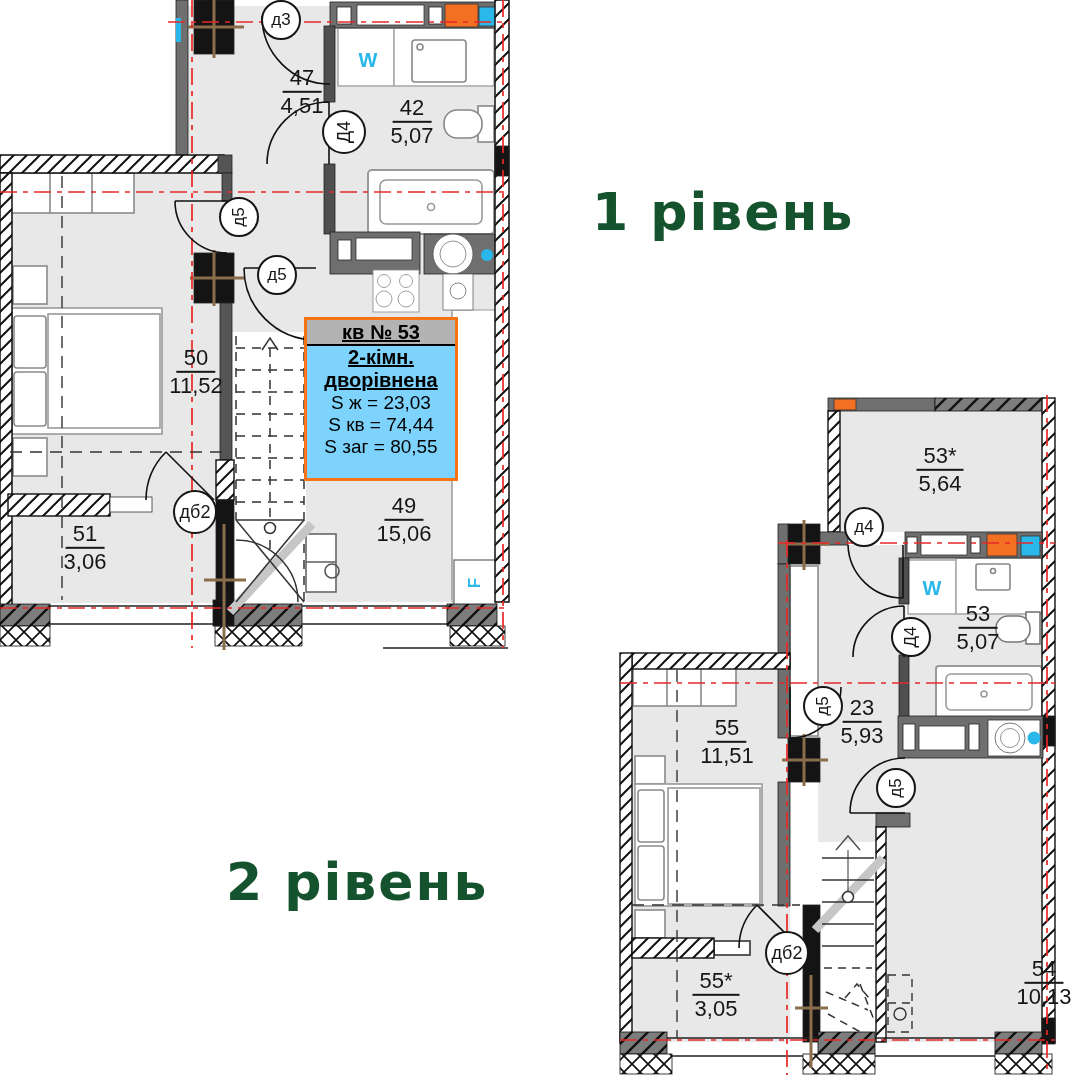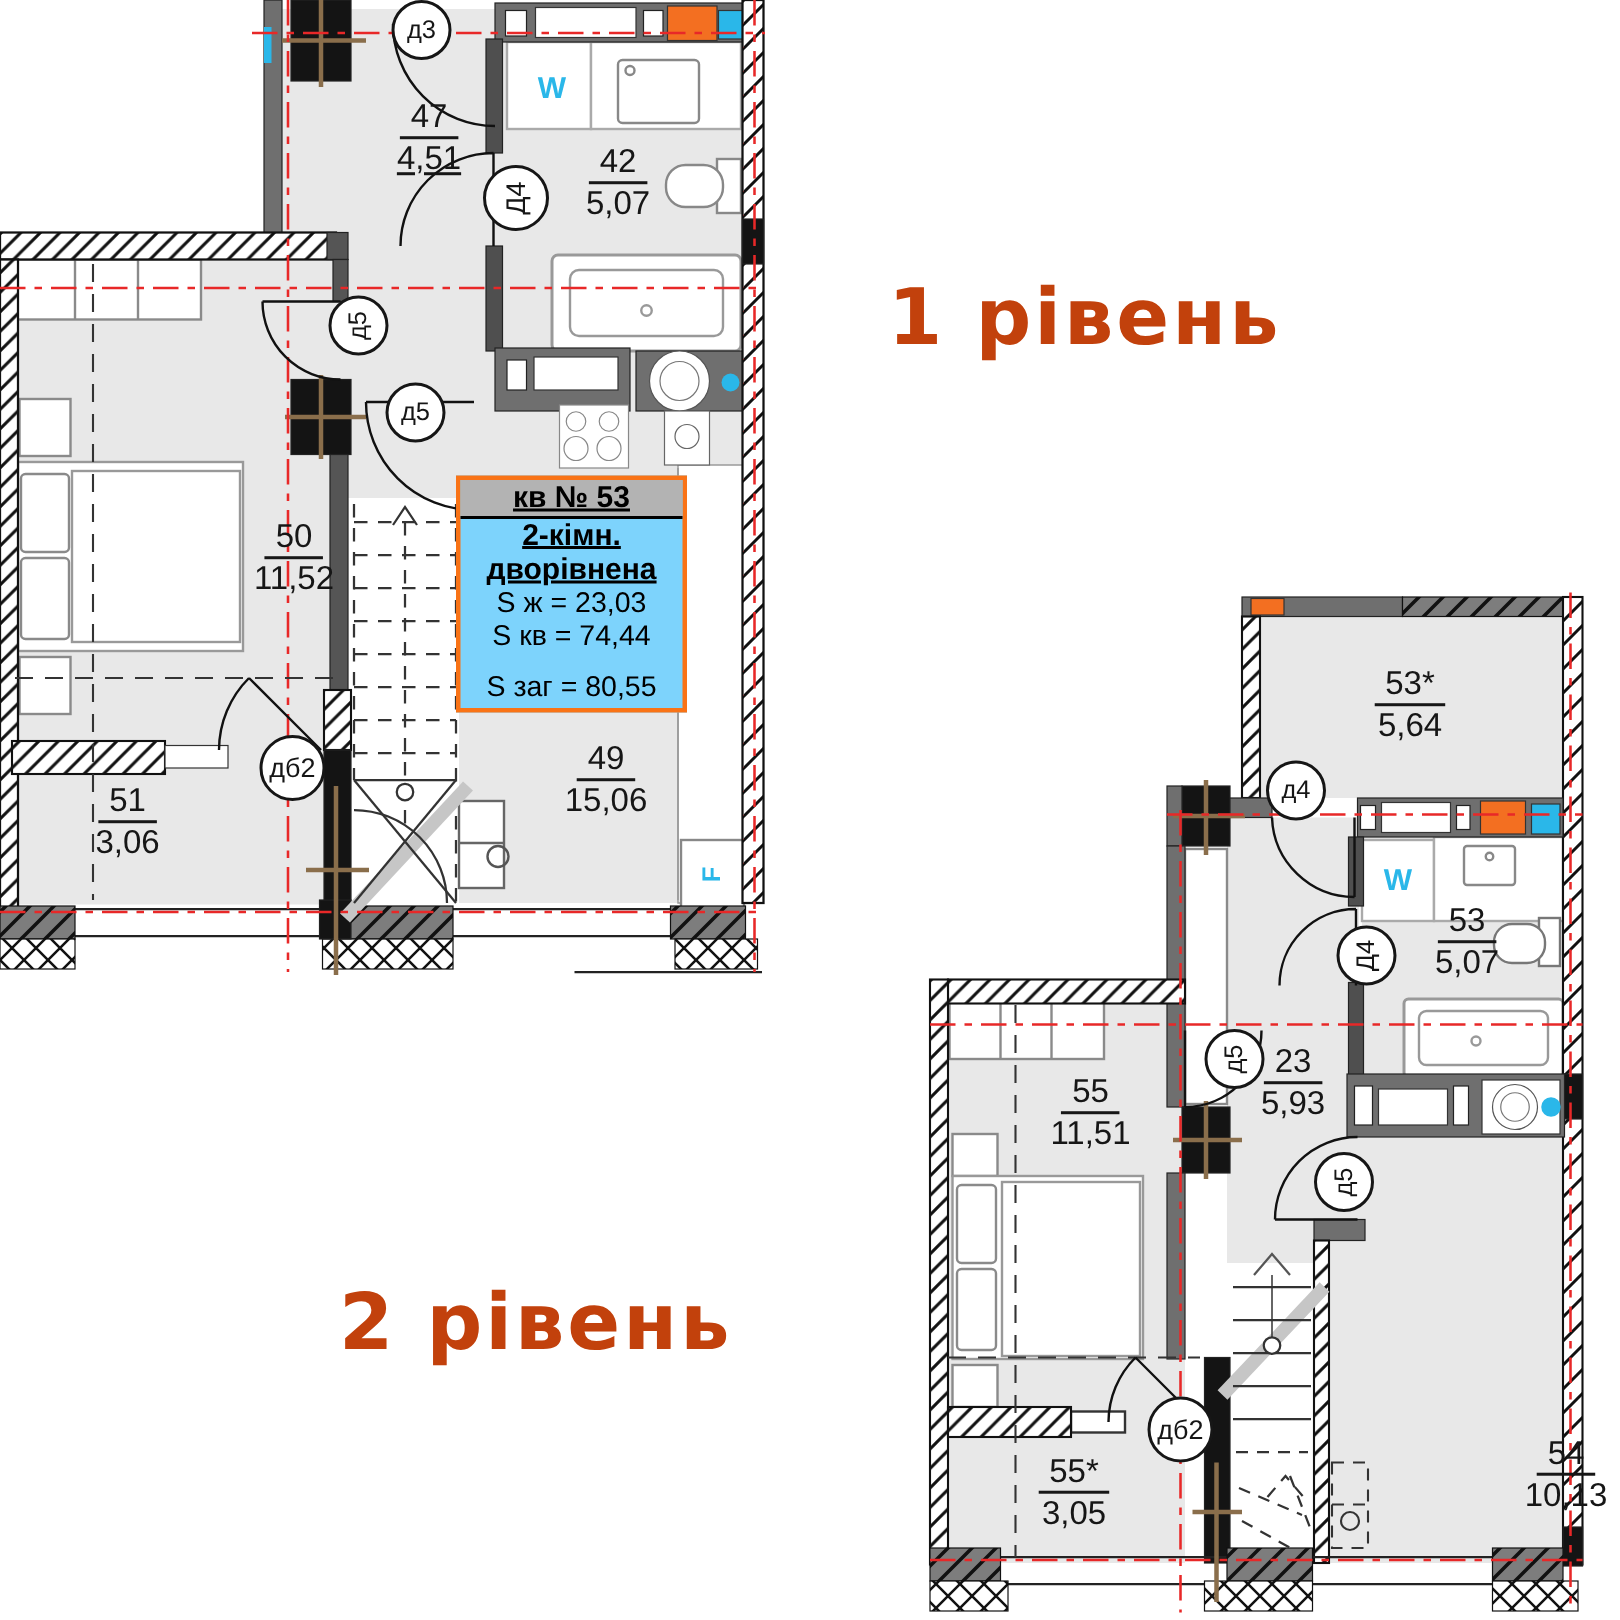--- a/index.html
+++ b/index.html
@@ -9,31 +9,31 @@
   .room-label{position:absolute;transform:translate(-50%,-50%);text-align:center;
               color:#161616;line-height:1.1;white-space:nowrap;}
   .room-label .num{display:inline-block;font-size:22px;padding:0 7px 1px;border-bottom:2px solid #161616;}
   .room-label .area{font-size:22px;padding-top:1px;}
   .door-label{position:absolute;width:40px;height:40px;border-radius:50%;background:#fff;
               border:2px solid #161616;display:flex;align-items:center;justify-content:center;
               font-size:18px;color:#161616;transform:translate(-50%,-50%);}
   .door-label.rot{transform:translate(-50%,-50%) rotate(-90deg);}
   .door-label.small{width:36px;height:36px;font-size:17px;}
   .level-title{position:absolute;font-family:"DejaVu Sans",sans-serif;font-weight:bold;
-               font-size:52px;color:#c2410c;letter-spacing:2px;white-space:nowrap;}
+               font-size:52px;color:#14532d;letter-spacing:2px;white-space:nowrap;}
   .fixture-letter{position:absolute;transform:translate(-50%,-50%);font-weight:bold;
                   font-size:20px;color:#2ab7e9;}
   .fixture-letter.rot{transform:translate(-50%,-50%) rotate(-90deg);font-size:17px;}
   #info-box{position:absolute;left:304px;top:317px;width:148px;background:#7dd3fc;
             border:3px solid #f97316;text-align:center;color:#000;}
   #info-box .hdr{background:#b3b3b3;border-bottom:2px solid #000;font-weight:bold;
                  text-decoration:underline;font-size:20px;line-height:24px;}
   #info-box .type{font-weight:bold;text-decoration:underline;font-size:20px;line-height:23px;}
   #info-box .s-row{font-size:19px;line-height:22px;}
-  #info-box .pad{padding-bottom:2px;margin-top:12px;}
+  #info-box .pad{padding-bottom:20px;}
 </style>
 </head>
 <body>
 
 <div id="canvas">
 
 <svg id="plan-svg" width="1080" height="1080" viewBox="0 0 1080 1080">
   <defs>
     <pattern id="hatch" patternUnits="userSpaceOnUse" width="13" height="13">
       <rect width="13" height="13" fill="#ffffff"></rect>
@@ -362,21 +362,21 @@
 
 <div id="info-box">
   <div class="hdr">кв № 53</div>
   <div class="type">2-кімн.</div>
   <div class="type">дворівнена</div>
   <div class="s-row">S ж = 23,03</div>
   <div class="s-row">S кв = 74,44</div>
   <div class="s-row pad">S заг = 80,55</div>
 </div>
 
-<div class="room-label" style="left:286px;top:92px;text-decoration:underline;">
+<div class="room-label" style="left:302px;top:92px;">
   <div class="num">47</div>
   <div class="area">4,51</div>
 </div>
 <div class="room-label" style="left:412px;top:122px;">
   <div class="num">42</div>
   <div class="area">5,07</div>
 </div>
 <div class="room-label" style="left:196px;top:372px;">
   <div class="num">50</div>
   <div class="area">11,52</div>

